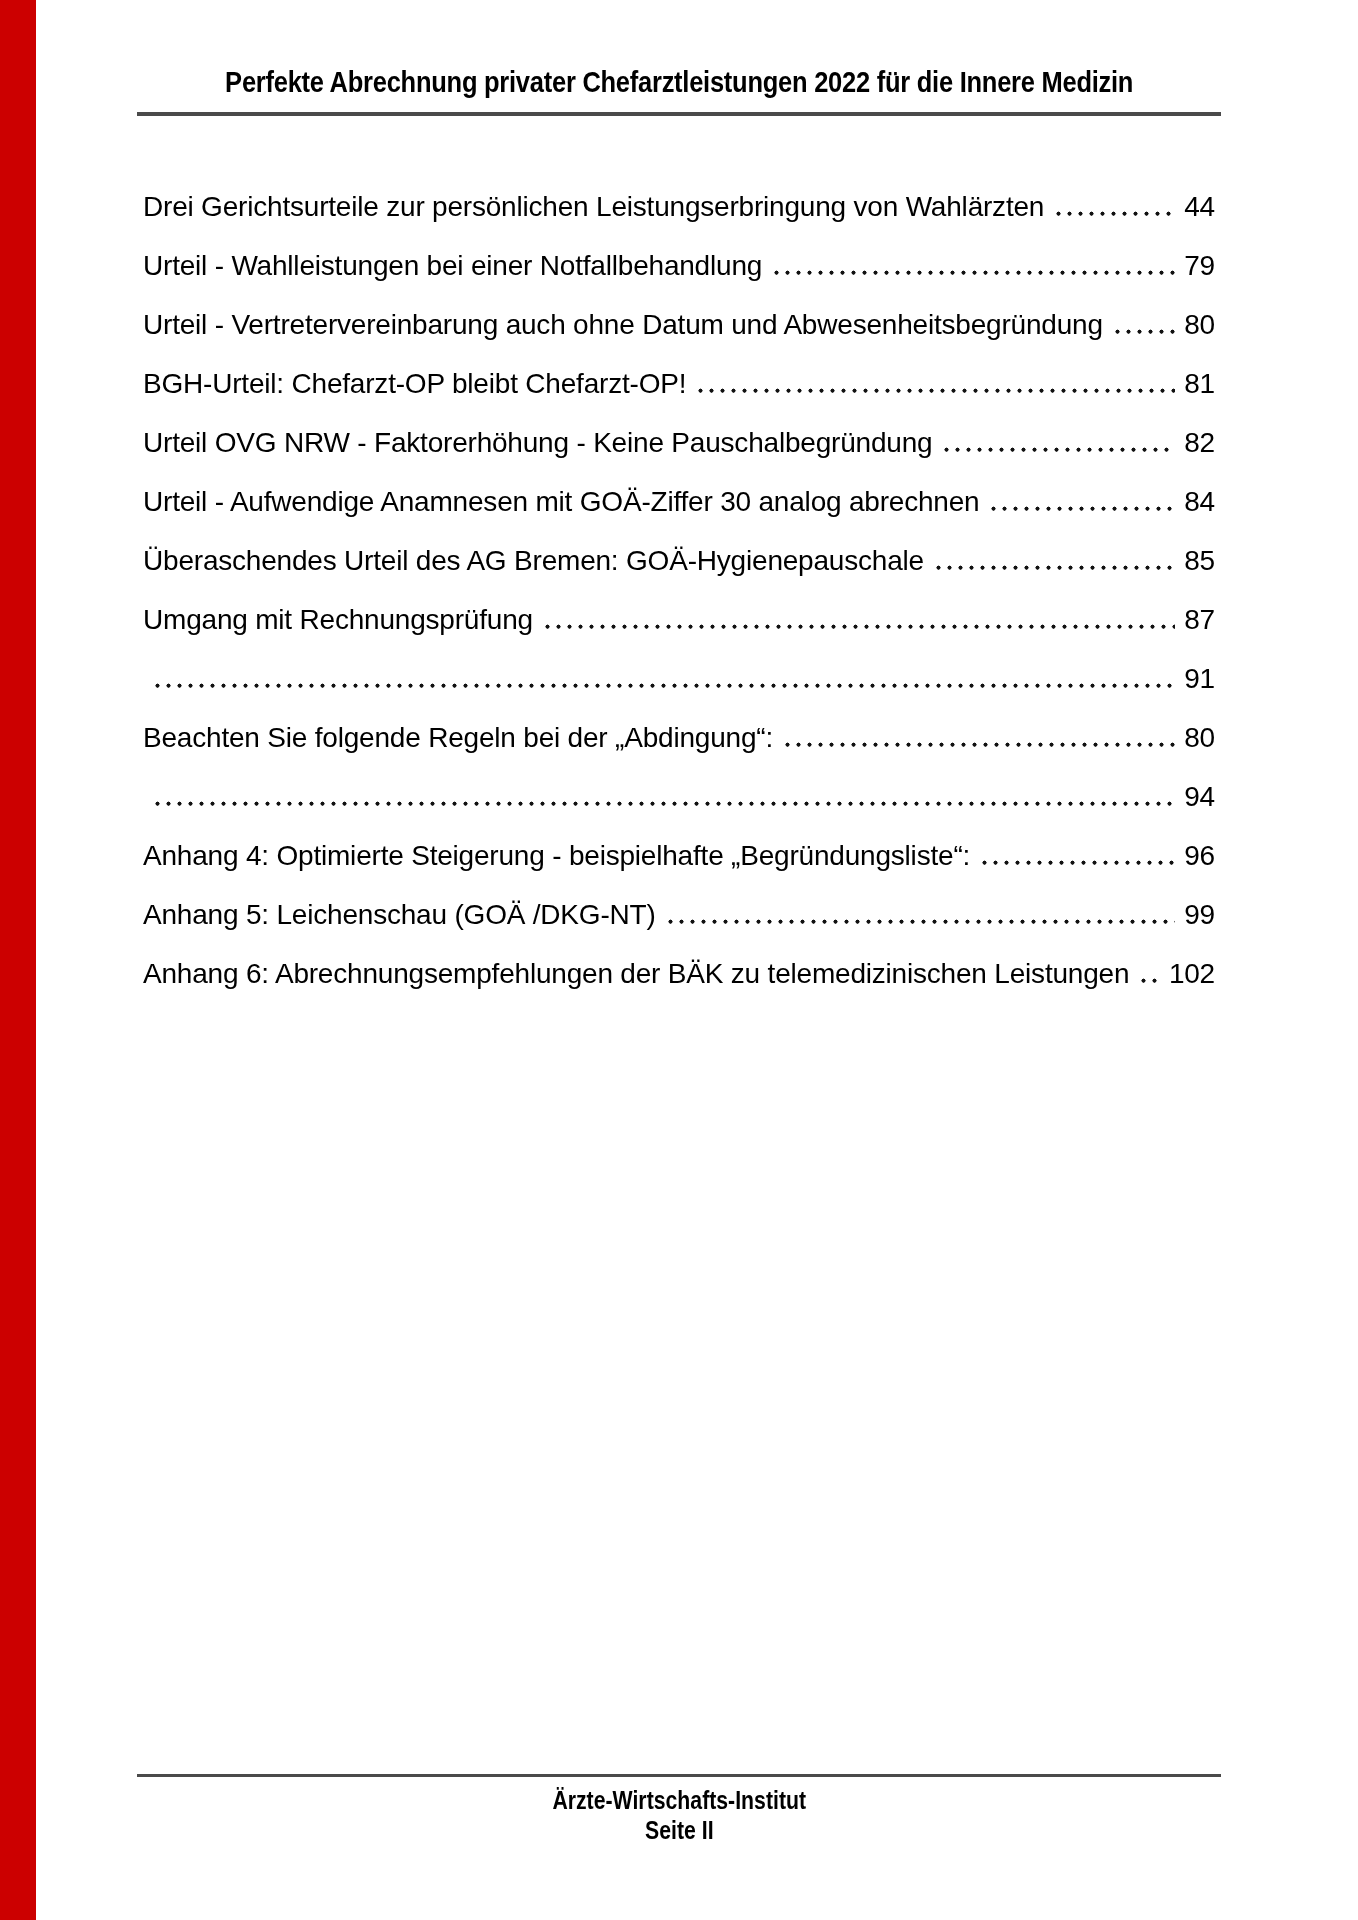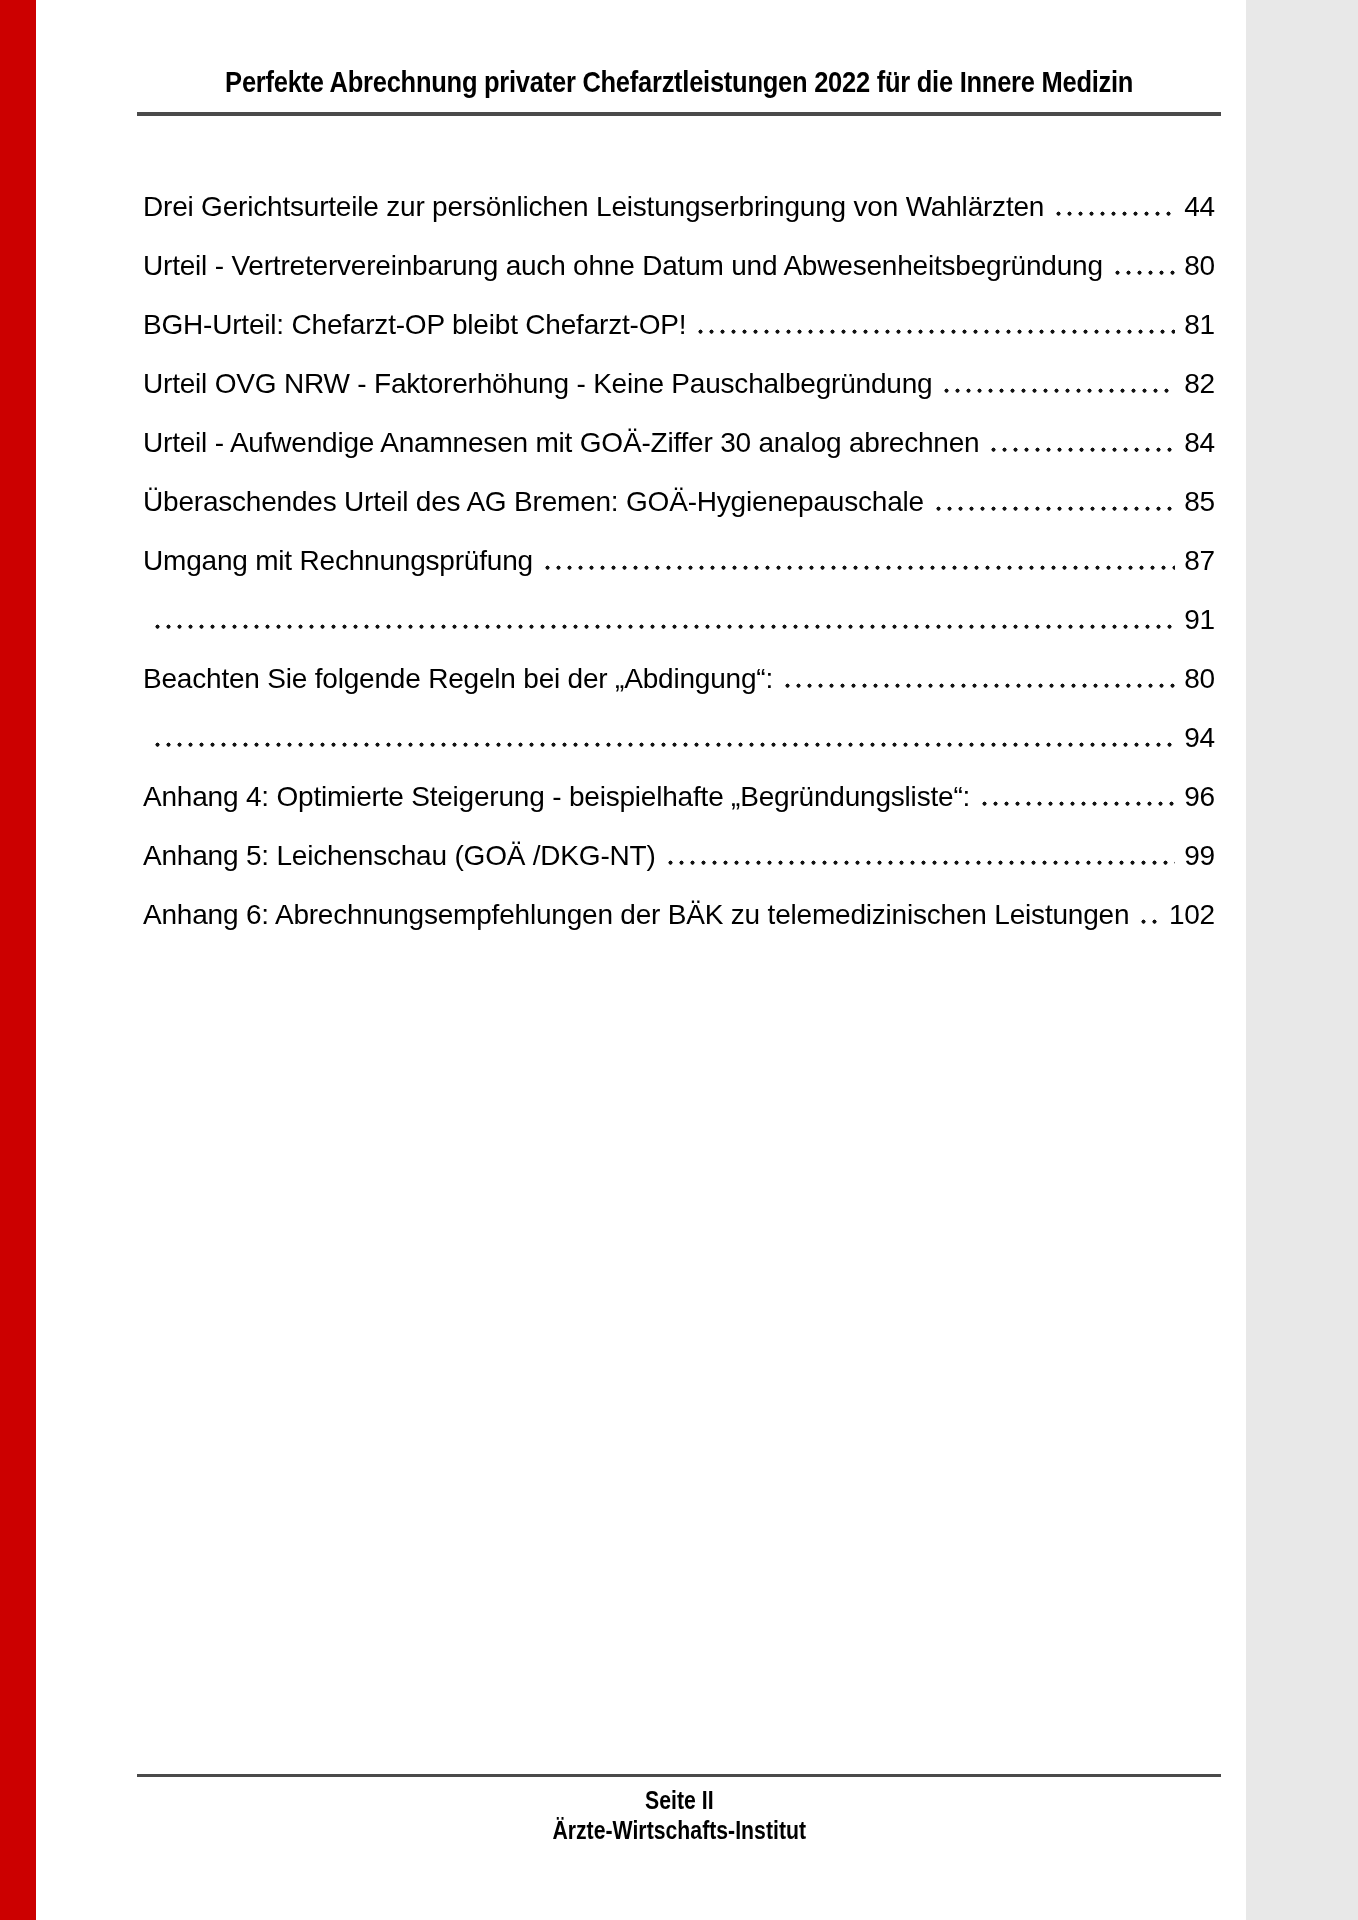--- a/index.html
+++ b/index.html
@@ -1,18 +1,18 @@
 <!DOCTYPE html>
 <html><head>
 <meta charset="utf-8">
 <style>
   html, body { margin: 0; padding: 0; background: #e8e8e8; }
   .page {
     position: relative;
-    width: 1246px;
+    width: 1358px;
     height: 1920px;
     background: #ffffff;
     overflow: hidden;
     font-family: "Liberation Sans", sans-serif;
     color: #000;
   }
   .red-bar {
     position: absolute;
     left: 0; top: 0;
     width: 36px; height: 100%;
@@ -105,20 +105,25 @@
     <div class="header-rule"></div>
   </div>
 
   <div class="toc">
     <div class="toc-row">
       <span class="toc-title">Drei Gerichtsurteile zur persönlichen Leistungserbringung von Wahlärzten</span>
       <span class="dot-leader"></span>
       <span class="toc-page">44</span>
     </div>
     <div class="toc-row">
+      <span class="toc-title">Urteil - Wahlleistungen bei einer Notfallbehandlung</span>
+      <span class="dot-leader"></span>
+      <span class="toc-page">79</span>
+    </div>
+    <div class="toc-row">
       <span class="toc-title">Urteil - Vertretervereinbarung auch ohne Datum und Abwesenheitsbegründung</span>
       <span class="dot-leader"></span>
       <span class="toc-page">80</span>
     </div>
     <div class="toc-row">
       <span class="toc-title">BGH-Urteil: Chefarzt-OP bleibt Chefarzt-OP!</span>
       <span class="dot-leader"></span>
       <span class="toc-page">81</span>
     </div>
     <div class="toc-row">
@@ -166,17 +171,17 @@
     </div>
     <div class="toc-row">
       <span class="toc-title">Anhang 6: Abrechnungsempfehlungen der BÄK zu telemedizinischen Leistungen</span>
       <span class="dot-leader"></span>
       <span class="toc-page">102</span>
     </div>
   </div>
 
   <div class="footer">
     <div class="footer-rule"></div>
+    <span class="footer-line"><span>Ärzte-Wirtschafts-Institut</span></span>
     <span class="footer-line"><span>Seite II</span></span>
-    <span class="footer-line"><span>Ärzte-Wirtschafts-Institut</span></span>
   </div>
 
 </div>
 
 </body></html>

